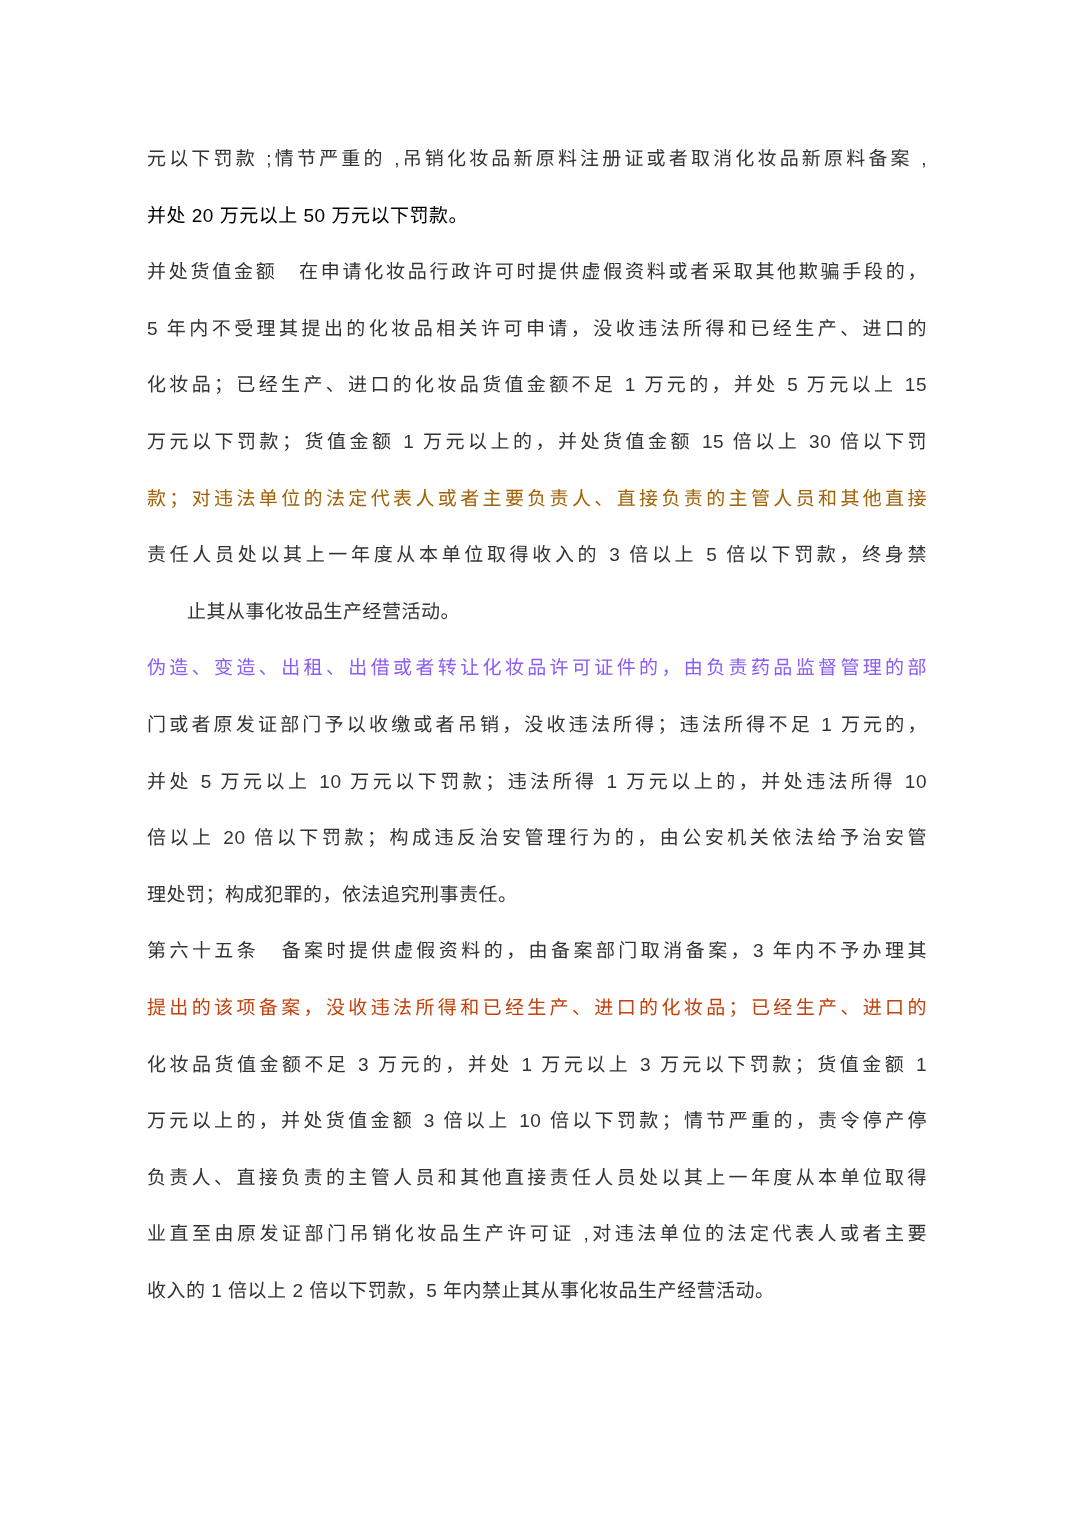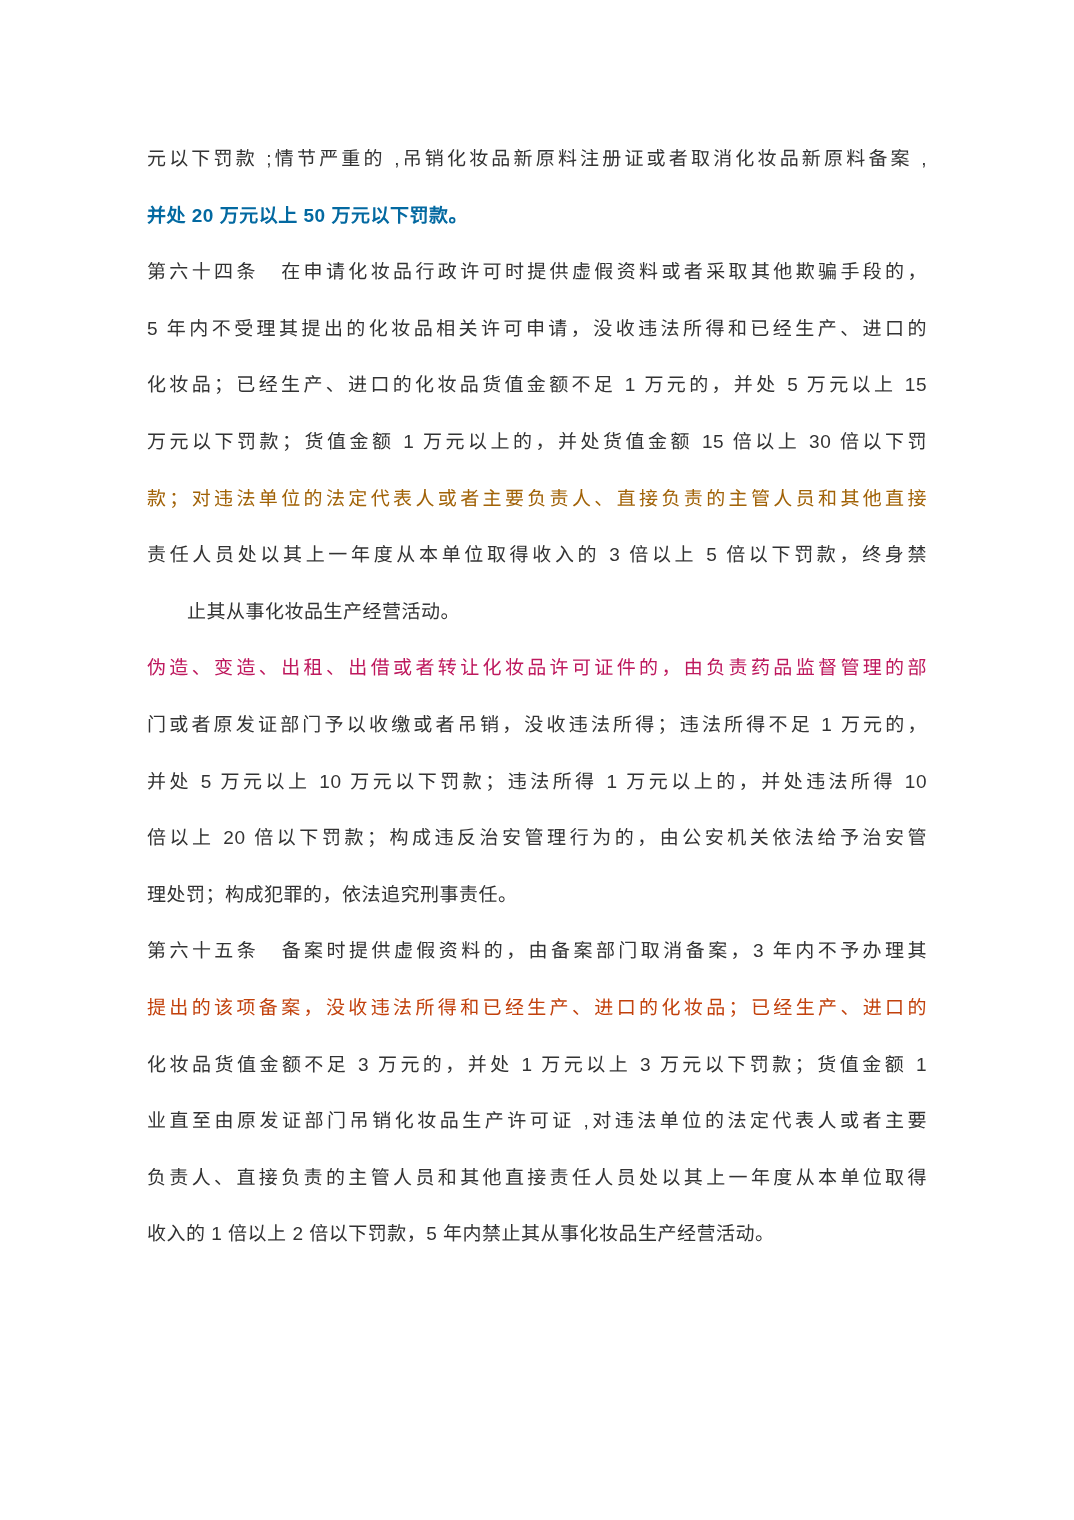--- a/index.html
+++ b/index.html
@@ -38,33 +38,34 @@
     text-align-last: justify;
     text-justify: inter-character;
   }
 </style>
 </head>
 <body style="background: rgb(255, 255, 255);">
 
 <div class="page">
   <div class="doc-body">
       <div class="line just" style="color: rgb(51, 51, 51);">元以下罚款 ;情节严重的 ,吊销化妆品新原料注册证或者取消化妆品新原料备案 ,</div>
-      <div class="line" style="color: #0369a1; font-weight: bold;">并处 20 万元以上 50 万元以下罚款。</div>
-      <div class="line just" style="color: rgb(51, 51, 51);">第六十四条　在申请化妆品行政许可时提供虚假资料或者采取其他欺骗手段的，</div>
+      <div class="line" style="color: #000000;">并处 20 万元以上 50 万元以下罚款。</div>
+      <div class="line just" style="color: rgb(51, 51, 51);">并处货值金额　在申请化妆品行政许可时提供虚假资料或者采取其他欺骗手段的，</div>
       <div class="line just" style="color: rgb(51, 51, 51);">5 年内不受理其提出的化妆品相关许可申请，没收违法所得和已经生产、进口的</div>
       <div class="line just" style="color: rgb(51, 51, 51);">化妆品；已经生产、进口的化妆品货值金额不足 1 万元的，并处 5 万元以上 15</div>
       <div class="line just" style="color: rgb(51, 51, 51);">万元以下罚款；货值金额 1 万元以上的，并处货值金额 15 倍以上 30 倍以下罚</div>
       <div class="line just" style="color: #a16207;">款；对违法单位的法定代表人或者主要负责人、直接负责的主管人员和其他直接</div>
       <div class="line just" style="color: rgb(51, 51, 51);">责任人员处以其上一年度从本单位取得收入的 3 倍以上 5 倍以下罚款，终身禁</div>
       <div class="line" style="color: rgb(51, 51, 51); margin-left: 40px;">止其从事化妆品生产经营活动。</div>
-      <div class="line just" style="color: #be185d;">伪造、变造、出租、出借或者转让化妆品许可证件的，由负责药品监督管理的部</div>
+      <div class="line just" style="color: #8b5cf6;">伪造、变造、出租、出借或者转让化妆品许可证件的，由负责药品监督管理的部</div>
       <div class="line just" style="color: rgb(51, 51, 51);">门或者原发证部门予以收缴或者吊销，没收违法所得；违法所得不足 1 万元的，</div>
       <div class="line just" style="color: rgb(51, 51, 51);">并处 5 万元以上 10 万元以下罚款；违法所得 1 万元以上的，并处违法所得 10</div>
       <div class="line just" style="color: rgb(51, 51, 51);">倍以上 20 倍以下罚款；构成违反治安管理行为的，由公安机关依法给予治安管</div>
       <div class="line" style="color: rgb(51, 51, 51);">理处罚；构成犯罪的，依法追究刑事责任。</div>
       <div class="line just" style="color: rgb(51, 51, 51);">第六十五条　备案时提供虚假资料的，由备案部门取消备案，3 年内不予办理其</div>
       <div class="line just" style="color: #c2410c;">提出的该项备案，没收违法所得和已经生产、进口的化妆品；已经生产、进口的</div>
       <div class="line just" style="color: rgb(51, 51, 51);">化妆品货值金额不足 3 万元的，并处 1 万元以上 3 万元以下罚款；货值金额 1</div>
+      <div class="line just" style="color: rgb(51, 51, 51);">万元以上的，并处货值金额 3 倍以上 10 倍以下罚款；情节严重的，责令停产停</div>
+      <div class="line just" style="color: rgb(51, 51, 51);">负责人、直接负责的主管人员和其他直接责任人员处以其上一年度从本单位取得</div>
       <div class="line just" style="color: rgb(51, 51, 51);">业直至由原发证部门吊销化妆品生产许可证 ,对违法单位的法定代表人或者主要</div>
-      <div class="line just" style="color: rgb(51, 51, 51);">负责人、直接负责的主管人员和其他直接责任人员处以其上一年度从本单位取得</div>
       <div class="line" style="color: rgb(51, 51, 51);">收入的 1 倍以上 2 倍以下罚款，5 年内禁止其从事化妆品生产经营活动。</div>
     </div>
 </div>
 
 </body></html>

